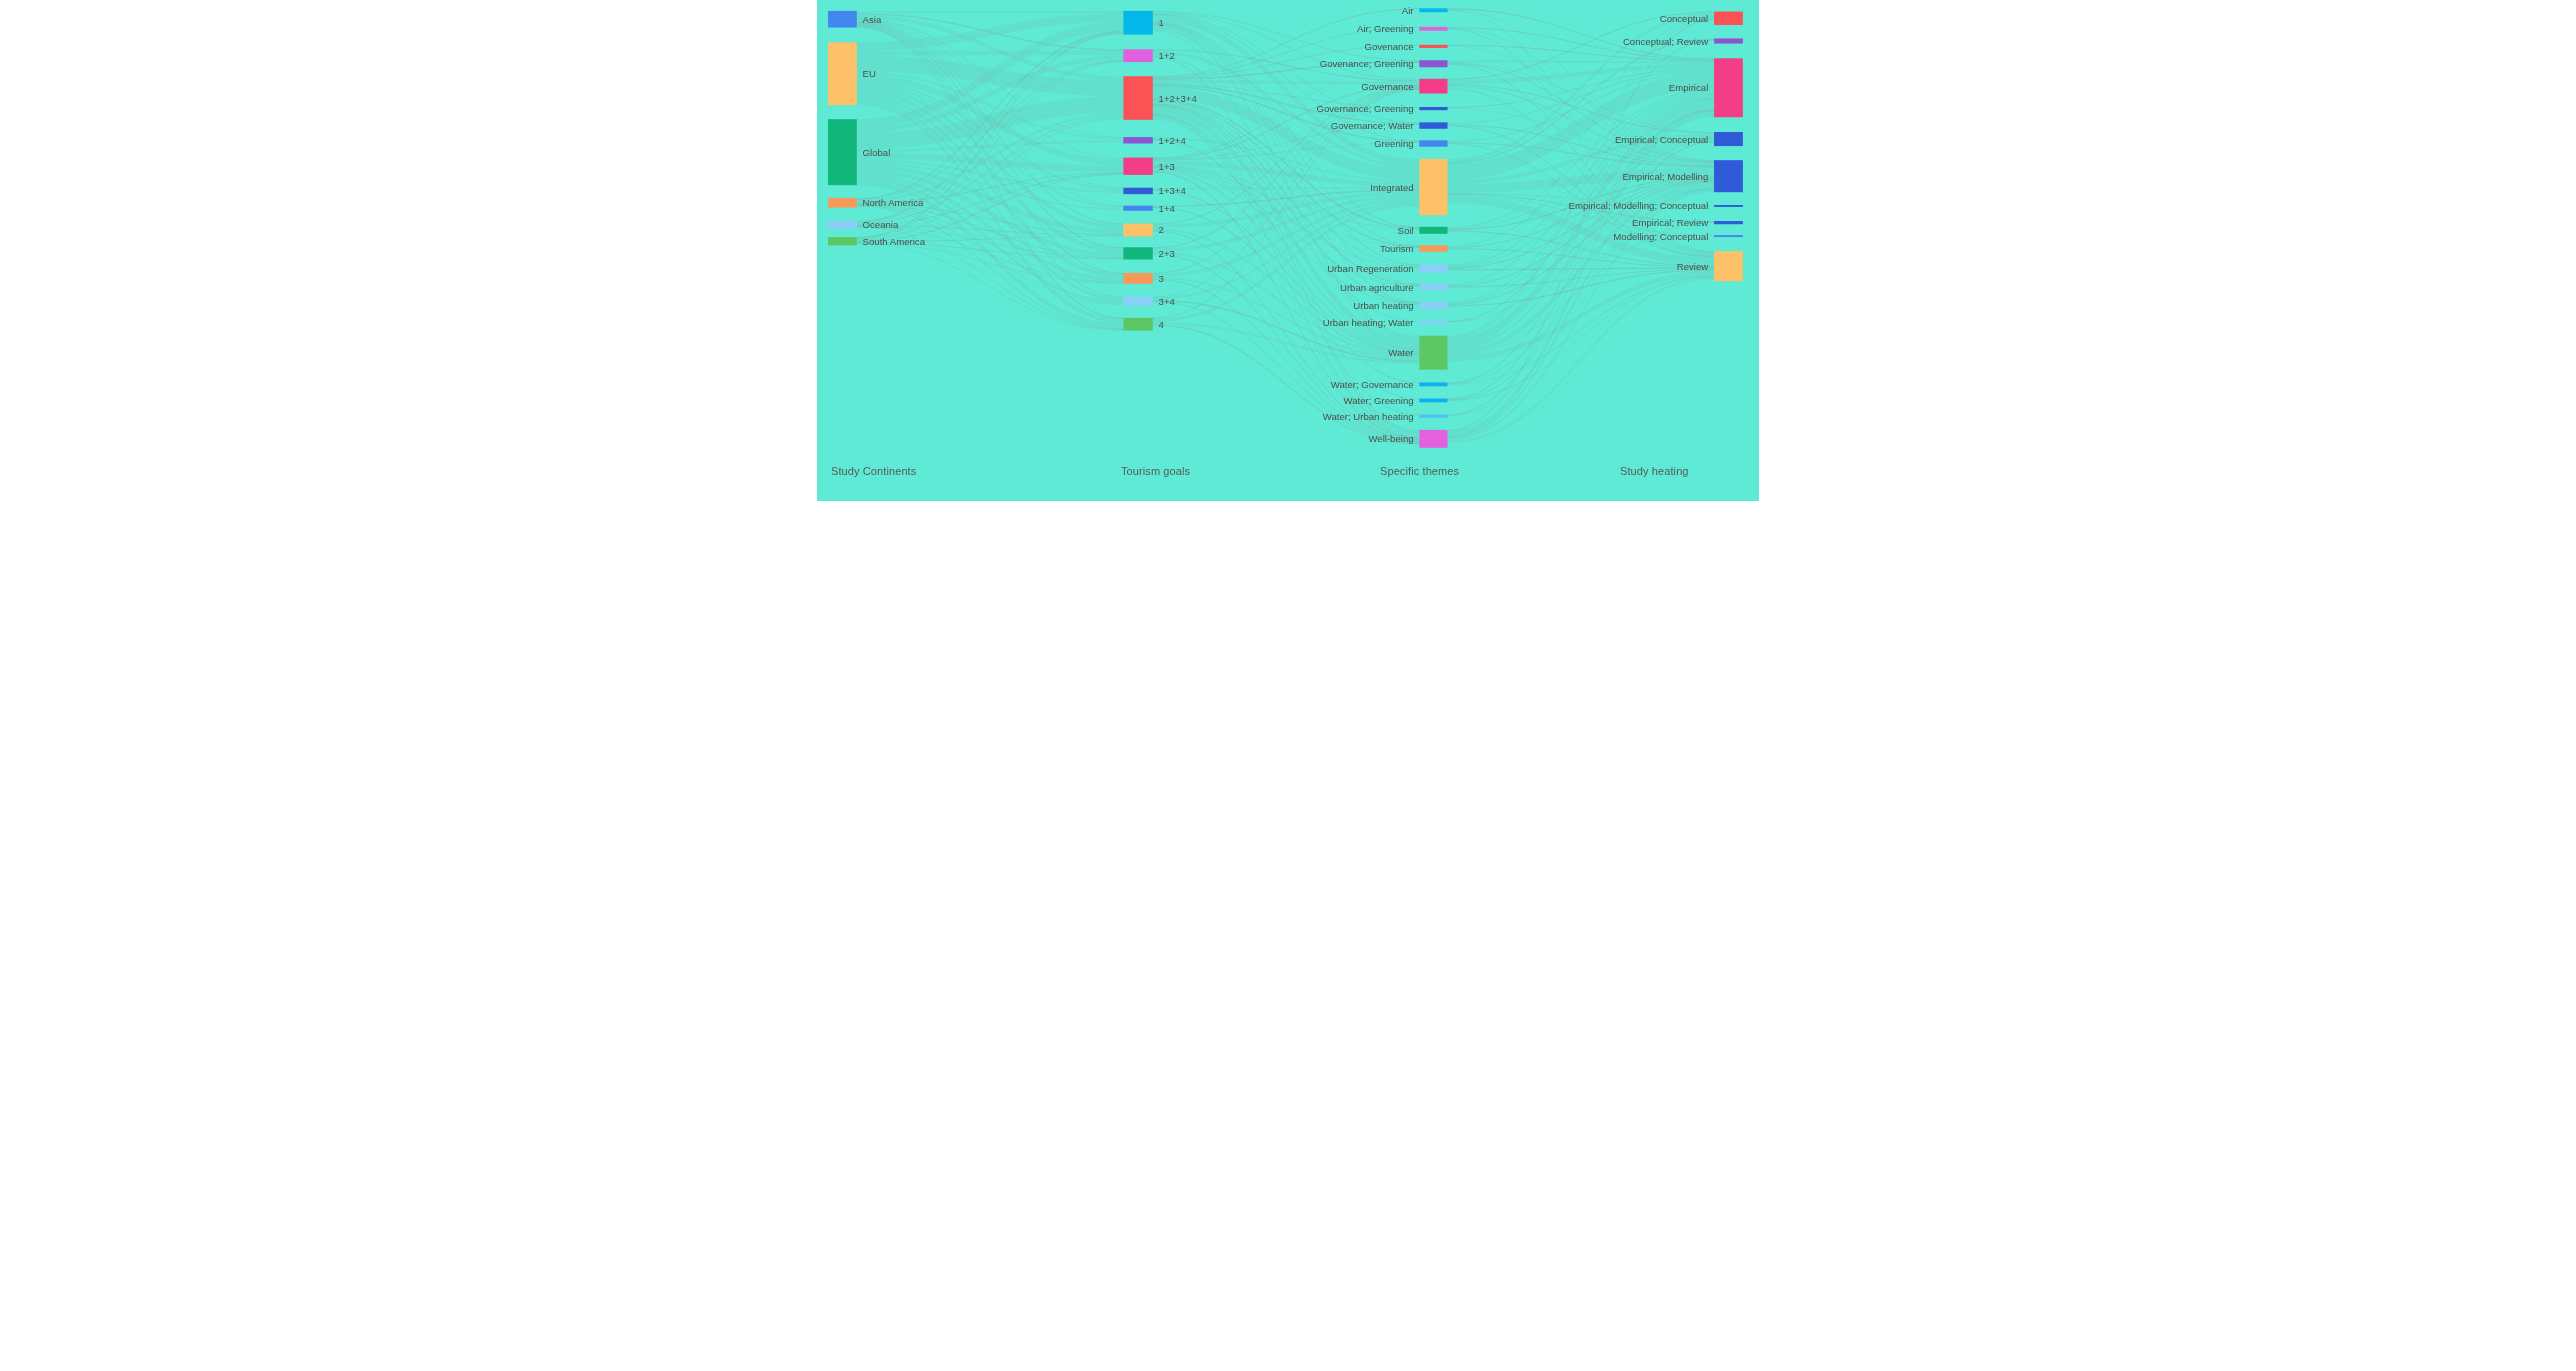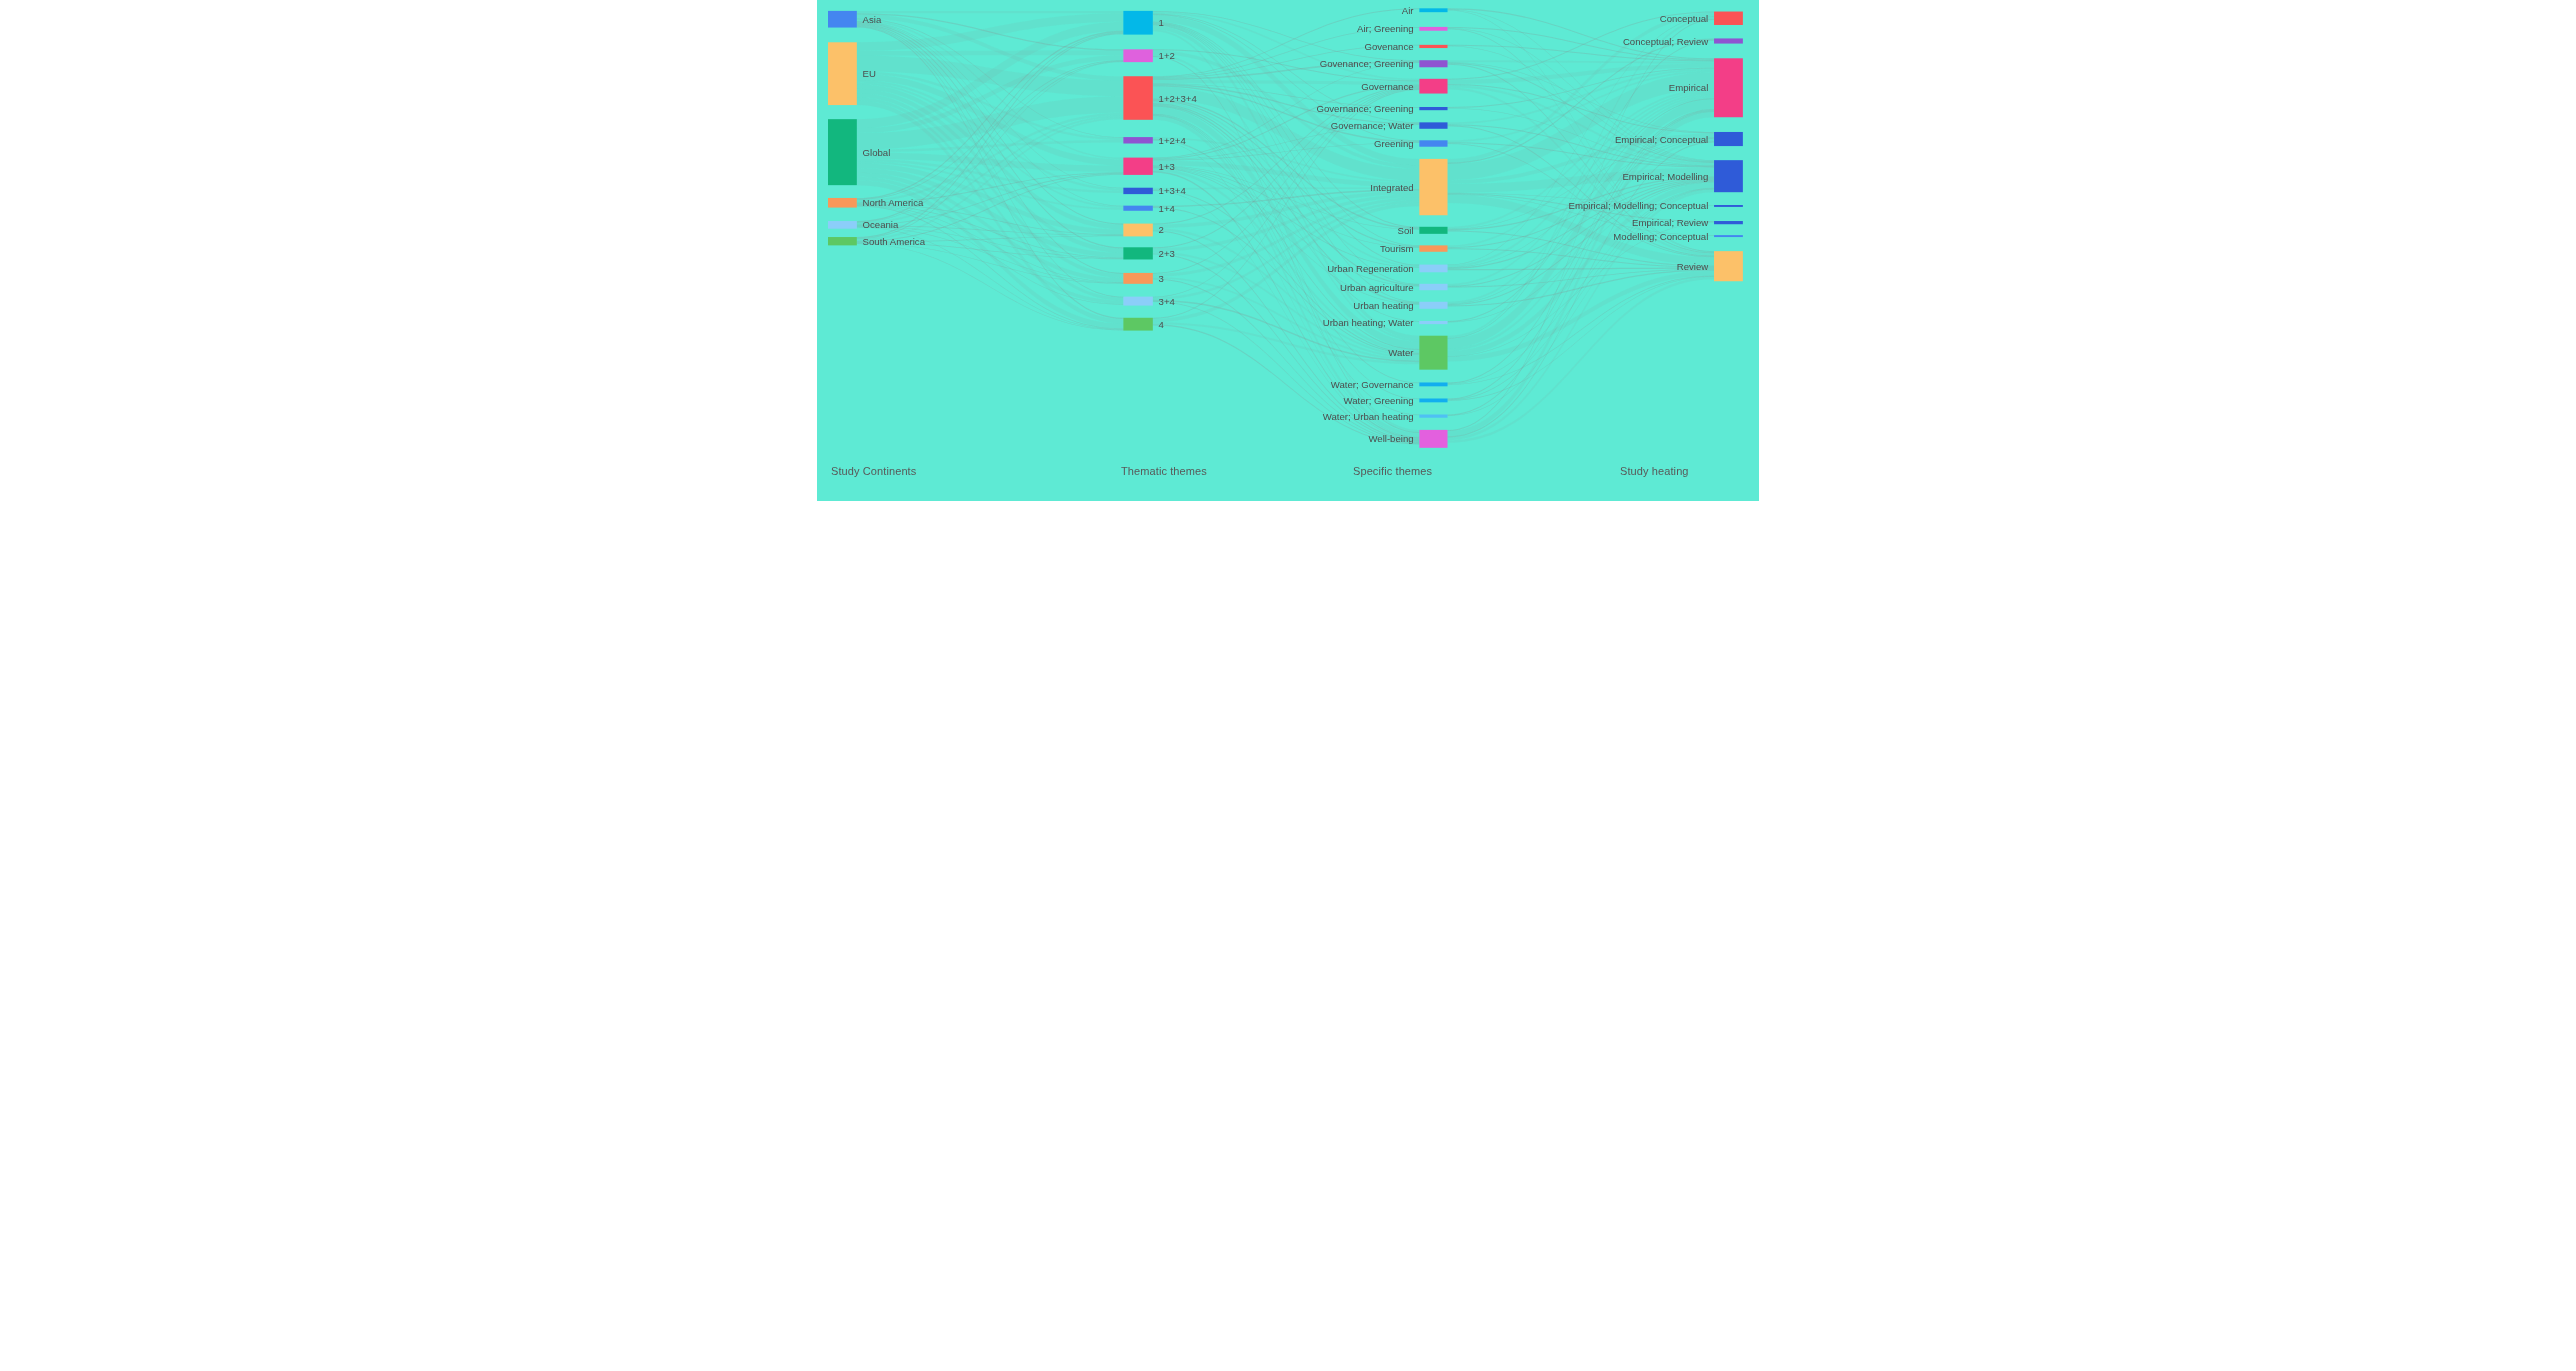--- a/index.html
+++ b/index.html
@@ -332,17 +332,17 @@
       <rect x="1400" y="320" width="45" height="3" fill="#2F5BD8"></rect>
       <text x="1391" y="321.5" text-anchor="end" dominant-baseline="central" class="node-label">Empirical; Modelling; Conceptual</text>
       <rect x="1400" y="345" width="45" height="5" fill="#2F5BD8"></rect>
       <text x="1391" y="347.5" text-anchor="end" dominant-baseline="central" class="node-label">Empirical; Review</text>
       <rect x="1400" y="367" width="45" height="3" fill="#4486F0"></rect>
       <text x="1391" y="368.5" text-anchor="end" dominant-baseline="central" class="node-label">Modelling; Conceptual</text>
       <rect x="1400" y="392" width="45" height="47" fill="#FCC169"></rect>
       <text x="1391" y="415.5" text-anchor="end" dominant-baseline="central" class="node-label">Review</text>
     </svg>
   <div class="axis-title" style="left: 14px;">Study Continents</div>
-  <div class="axis-title" style="left: 304px;">Thematic themes</div>
-  <div class="axis-title" style="left: 536px;">Specific themes</div>
+  <div class="axis-title" style="left: 304px;">Tourism goals</div>
+  <div class="axis-title" style="left: 563px;">Specific themes</div>
   <div class="axis-title" style="left: 803px;">Study heating</div>
 </div>
 
 
 </body></html>

